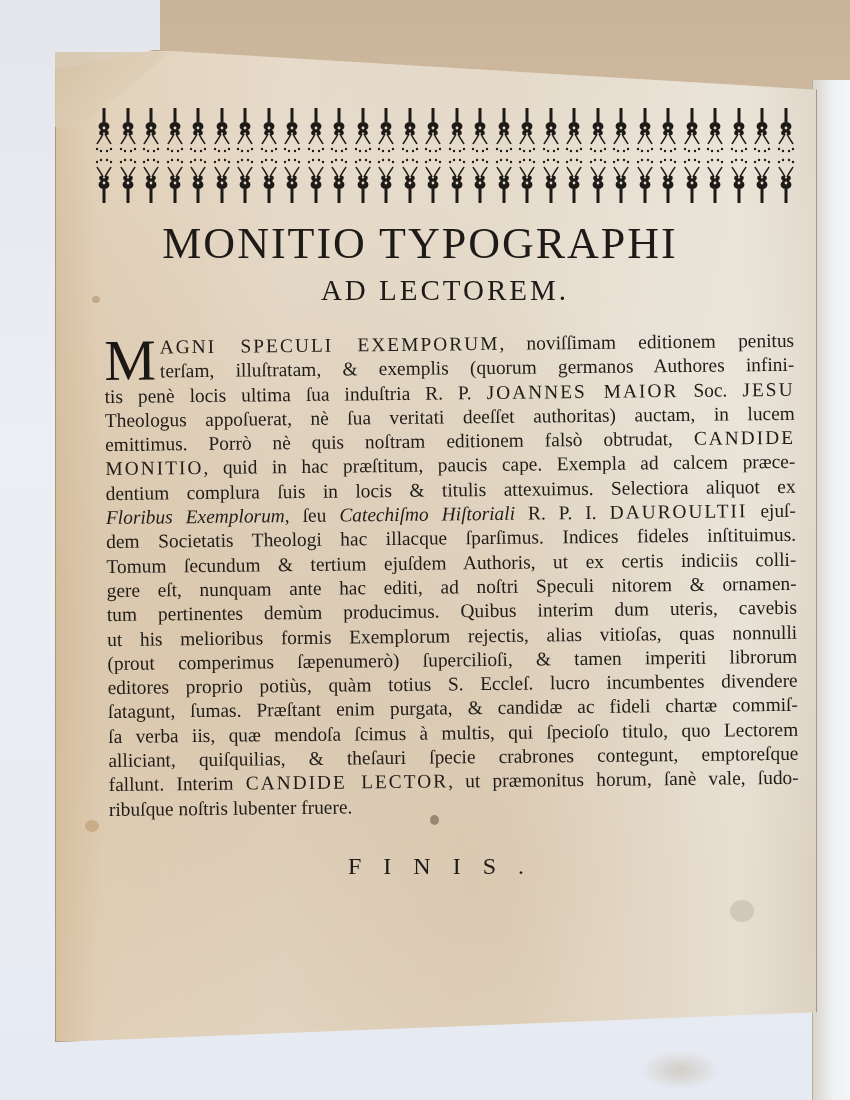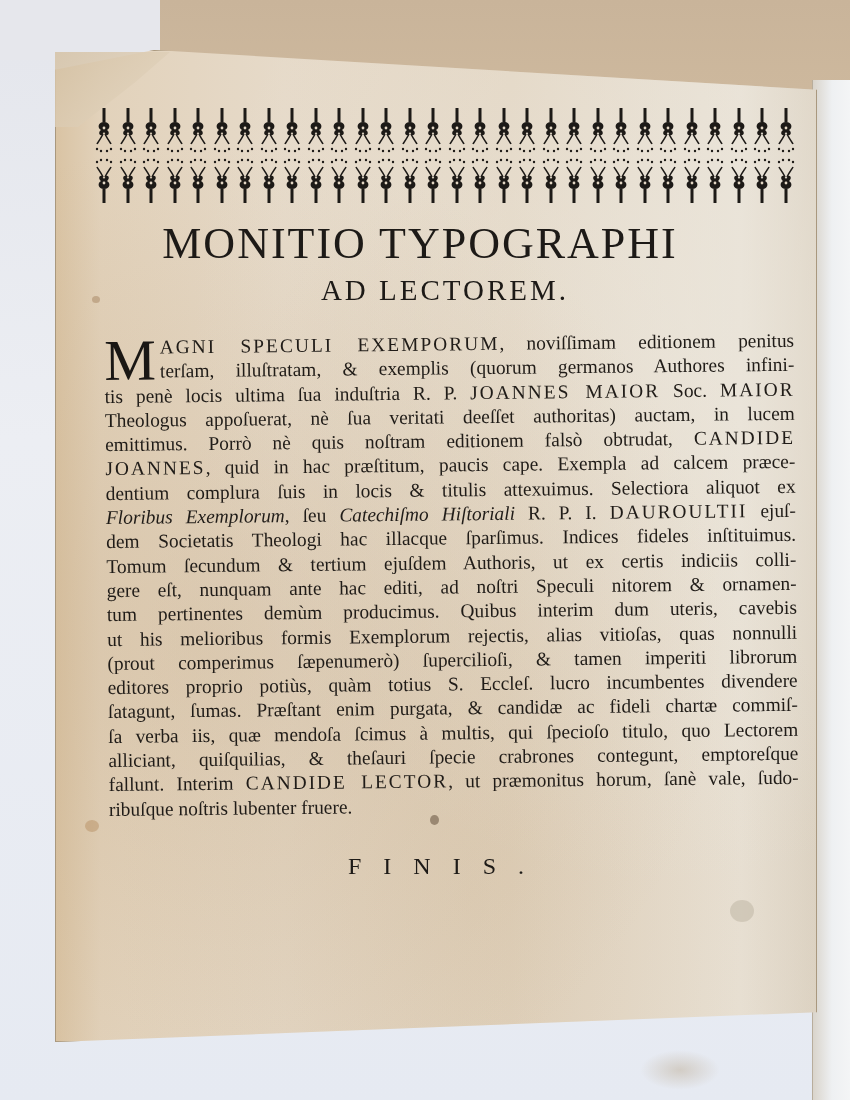--- a/index.html
+++ b/index.html
@@ -829,24 +829,24 @@
     </div>
 </div>
 
 <div class="title">MONITIO TYPOGRAPHI</div>
 <div class="subtitle">AD LECTOREM.</div>
 
 <div class="body" id="body-text">
   <span class="dropcap">M</span>
 <span class="line indent"><span class="sc">AGNI SPECULI EXEMPORUM</span><span>, noviſſimam editionem penitus</span></span>
     <span class="line indent"><span>terſam, illuſtratam, &amp; exemplis (quorum germanos Authores infini-</span></span>
-    <span class="line"><span>tis penè locis ultima ſua induſtria R. P. </span><span class="sc">JOANNES MAIOR</span><span> Soc. </span><span class="sc">MAIOR</span></span>
+    <span class="line"><span>tis penè locis ultima ſua induſtria R. P. </span><span class="sc">JOANNES MAIOR</span><span> Soc. </span><span class="sc">JESU</span></span>
     <span class="line"><span>Theologus appoſuerat, nè ſua veritati deeſſet authoritas) auctam, in lucem</span></span>
     <span class="line"><span>emittimus. Porrò nè quis noſtram editionem falsò obtrudat, </span><span class="sc">CANDIDE</span></span>
-    <span class="line"><span class="sc">JOANNES</span><span>, quid in hac præſtitum, paucis cape. Exempla ad calcem præce-</span></span>
+    <span class="line"><span class="sc">MONITIO</span><span>, quid in hac præſtitum, paucis cape. Exempla ad calcem præce-</span></span>
     <span class="line"><span>dentium complura ſuis in locis &amp; titulis attexuimus. Selectiora aliquot ex</span></span>
     <span class="line"><span class="it">Floribus Exemplorum</span><span>, ſeu </span><span class="it">Catechiſmo Hiſtoriali</span><span> R. P. I. </span><span class="sc">DAUROULTII</span><span> ejuſ-</span></span>
     <span class="line"><span>dem Societatis Theologi hac illacque ſparſimus. Indices fideles inſtituimus.</span></span>
     <span class="line"><span>Tomum ſecundum &amp; tertium ejuſdem Authoris, ut ex certis indiciis colli-</span></span>
     <span class="line"><span>gere eſt, nunquam ante hac editi, ad noſtri Speculi nitorem &amp; ornamen-</span></span>
     <span class="line"><span>tum pertinentes demùm producimus. Quibus interim dum uteris, cavebis</span></span>
     <span class="line"><span>ut his melioribus formis Exemplorum rejectis, alias vitioſas, quas nonnulli</span></span>
     <span class="line"><span>(prout comperimus ſæpenumerò) ſupercilioſi, &amp; tamen imperiti librorum</span></span>
     <span class="line"><span>editores proprio potiùs, quàm totius S. Eccleſ. lucro incumbentes divendere</span></span>
     <span class="line"><span>ſatagunt, ſumas. Præſtant enim purgata, &amp; candidæ ac fideli chartæ commiſ-</span></span>

